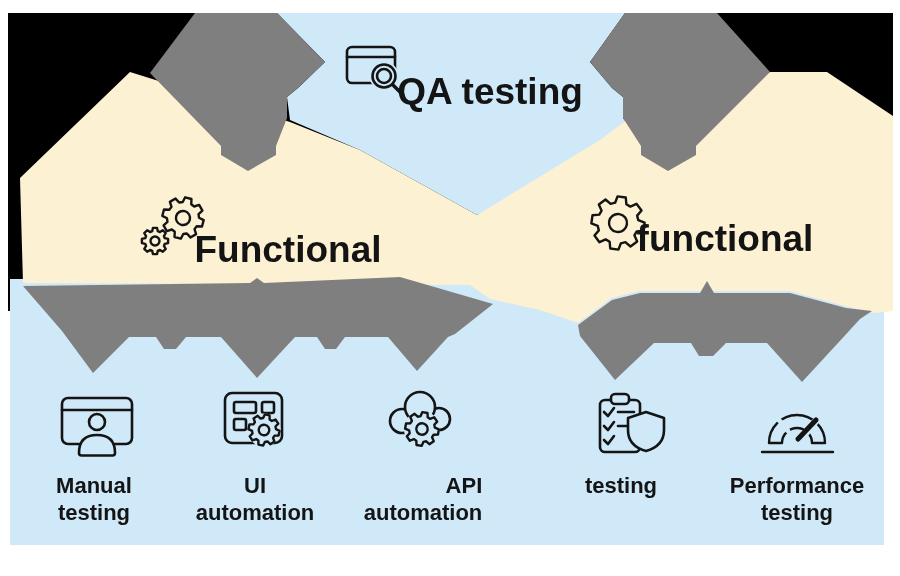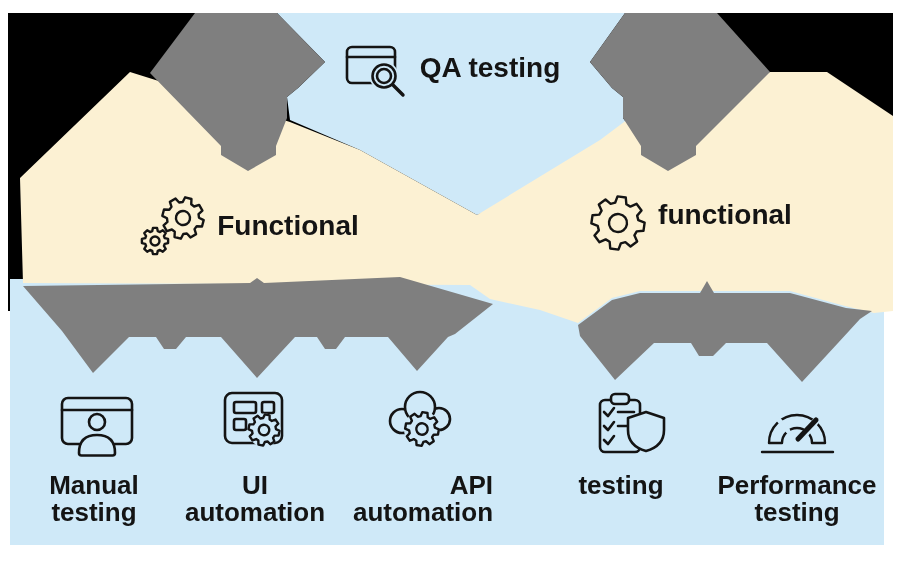--- a/index.html
+++ b/index.html
@@ -4,24 +4,24 @@
 <style>
   html,body{margin:0;padding:0;background:#ffffff;}
   .stage{
     position:relative;width:900px;height:576px;overflow:hidden;
     background:#ffffff;
     font-family:"Liberation Sans","DejaVu Sans",sans-serif;
   }
   .stage svg.scene{position:absolute;left:0;top:0;}
   .lbl{
     position:absolute;transform:translateX(-50%);
-    font-weight:700;font-size:26px;line-height:27px;
+    font-weight:700;font-size:22px;line-height:27px;
     color:#141414;text-align:center;white-space:nowrap;
   }
-  .lbl.big{font-size:28px;line-height:29px;}
+  .lbl.big{font-size:37px;line-height:29px;margin-top:24px;}
 </style>
 </head>
 <body>
 
 <div class="stage">
 
   <svg class="scene" width="900" height="576" viewBox="0 0 900 576" xmlns="http://www.w3.org/2000/svg">
     <defs>
       <path id="gear" vector-effect="non-scaling-stroke" d="M9.61,-2.76 L12.84,-2.03 L12.84,2.03 L9.61,2.76 L8.75,4.85 L10.52,7.64 L7.64,10.52 L4.85,8.75
            L2.76,9.61 L2.03,12.84 L-2.03,12.84 L-2.76,9.61 L-4.85,8.75 L-7.64,10.52 L-10.52,7.64 L-8.75,4.85

